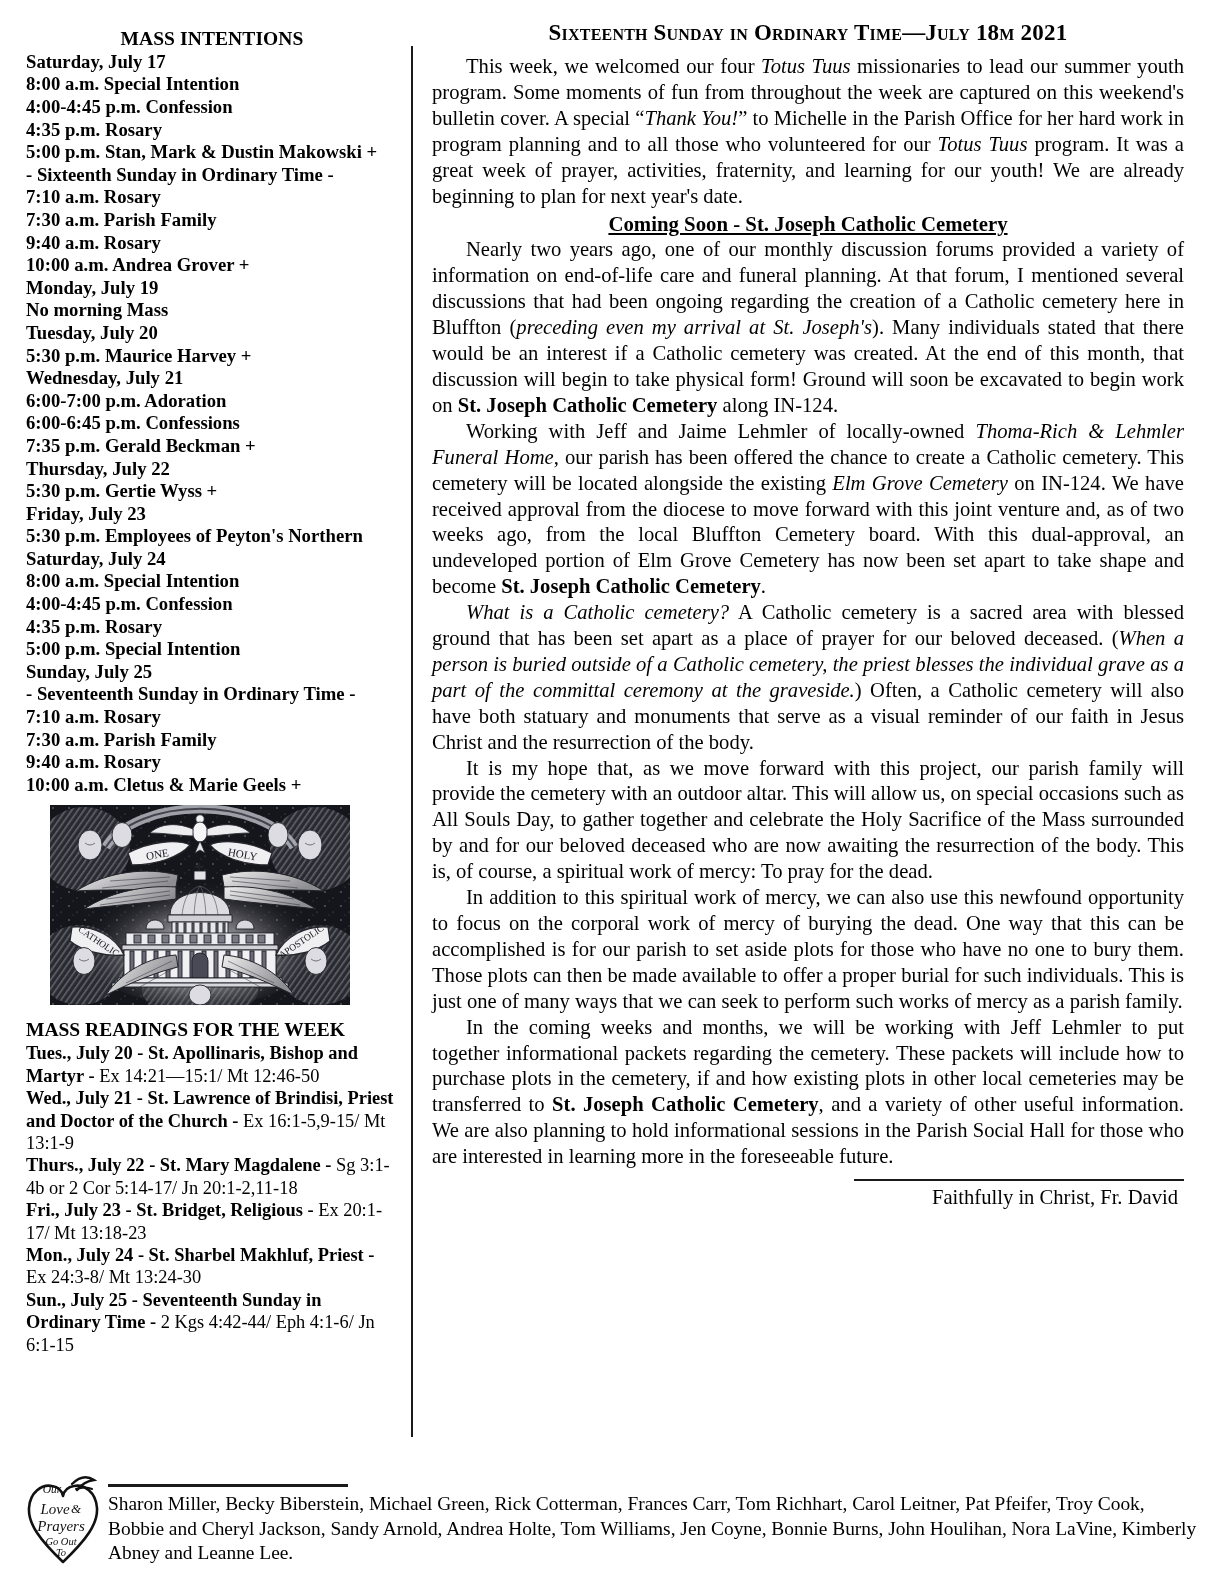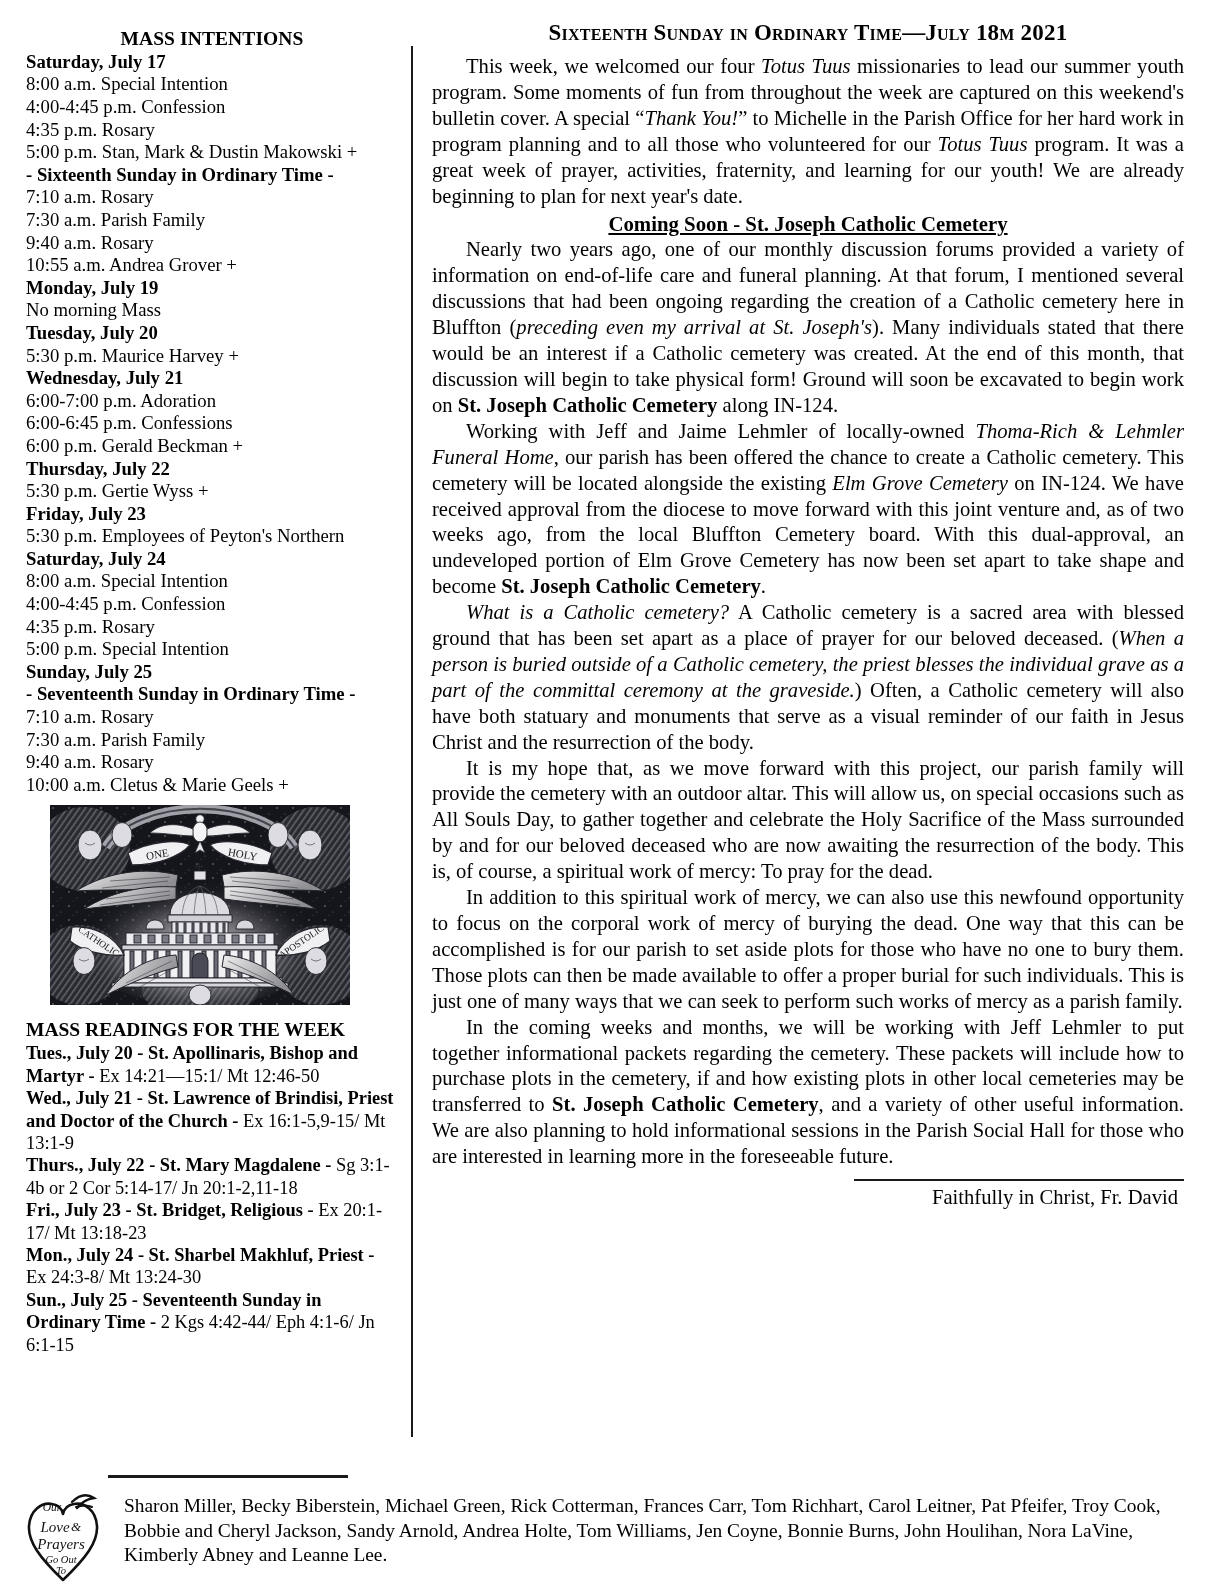--- a/index.html
+++ b/index.html
@@ -50,20 +50,21 @@
 
   .mass-list {
     margin: 0;
     padding: 0;
     list-style: none;
   }
   .mass-list li {
     font-size: 18.7px;
     line-height: 22.6px;
     white-space: nowrap;
+    font-weight: bold;
   }
   .mass-list li.day {
     font-weight: bold;
   }
 
   
   .engraving-wrap {
     margin: 9px 0 0 24px;
     width: 300px;
     height: 200px;
@@ -164,21 +165,21 @@
   .footer-rule {
     width: 240px;
     height: 3px;
     background: #1a1a1a;
     margin: 9px 0 5px 0;
   }
   .footer-names {
     font-size: 19.4px;
     line-height: 24.6px;
     text-align: left;
-    margin: 16px;
+    margin: 0;
   }
 </style>
 </head>
 <body>
 
 <div class="page">
 
   <div class="col-rule"></div>
 
   <div class="left-col">
@@ -188,29 +189,29 @@
     <ul class="mass-list" id="mass-intentions-list">
         <li class="day">Saturday,  July 17</li>
         <li>8:00 a.m.  Special Intention</li>
         <li>4:00-4:45 p.m.  Confession</li>
         <li>4:35 p.m.   Rosary</li>
         <li>5:00 p.m.   Stan, Mark &amp; Dustin Makowski +</li>
         <li class="day">-  Sixteenth  Sunday in Ordinary Time -</li>
         <li>7:10 a.m.     Rosary</li>
         <li>7:30 a.m.     Parish Family</li>
         <li>9:40 a.m.     Rosary</li>
-        <li>10:55 a.m.  Andrea Grover +</li>
+        <li>10:00 a.m.  Andrea Grover +</li>
         <li class="day">Monday, July 19</li>
         <li>No morning Mass</li>
         <li class="day">Tuesday, July 20</li>
         <li>5:30 p.m.   Maurice Harvey +</li>
         <li class="day">Wednesday, July 21</li>
         <li>6:00-7:00 p.m.   Adoration</li>
         <li>6:00-6:45 p.m.  Confessions</li>
-        <li>6:00 p.m.   Gerald Beckman +</li>
+        <li>7:35 p.m.   Gerald Beckman +</li>
         <li class="day">Thursday, July 22</li>
         <li>5:30 p.m.    Gertie Wyss +</li>
         <li class="day">Friday, July 23</li>
         <li>5:30 p.m.    Employees of Peyton's Northern</li>
         <li class="day">Saturday,  July 24</li>
         <li>8:00 a.m.  Special Intention</li>
         <li>4:00-4:45 p.m.  Confession</li>
         <li>4:35 p.m.  Rosary</li>
         <li>5:00 p.m.  Special Intention</li>
         <li class="day">Sunday, July 25</li>

